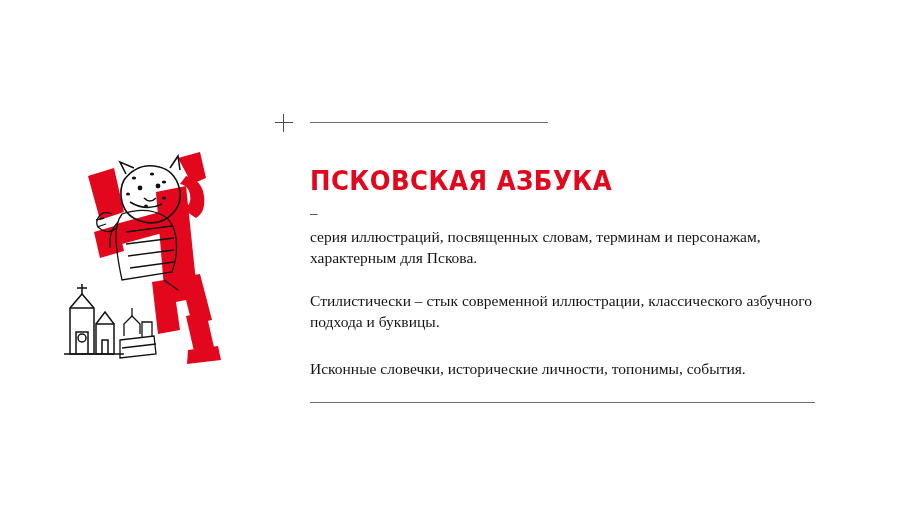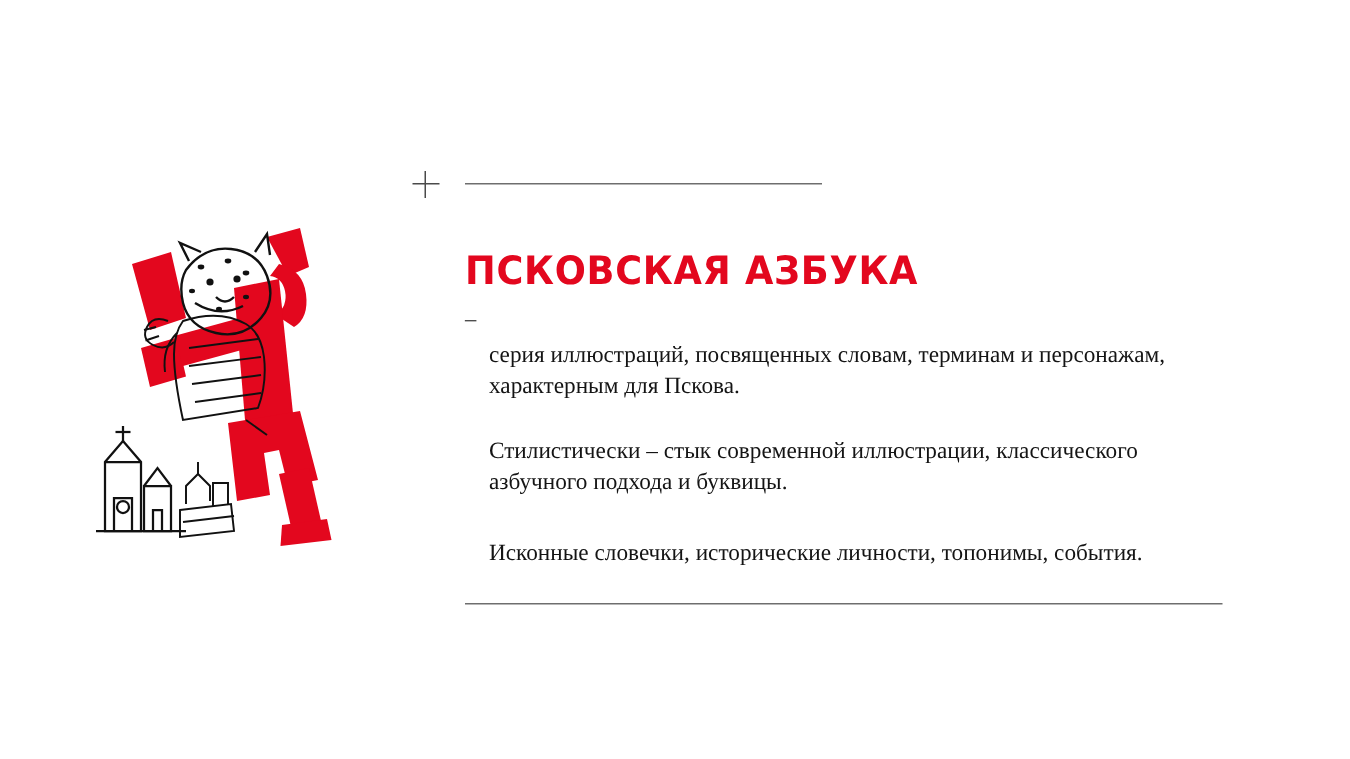--- a/index.html
+++ b/index.html
@@ -96,21 +96,21 @@
 
   .dash {
     margin: 10px 0 6px 0;
     font-family: "Liberation Serif", serif;
     font-size: 15px;
     color: #1a1a1a;
     line-height: 1;
   }
 
   .para {
-    margin: 0 0 22px 16px;
+    margin: 0 0 22px 0;
     font-family: "Liberation Serif", serif;
     font-size: 15.5px;
     line-height: 1.35;
     color: #141414;
   }
   .para.last {
     margin-bottom: 26px;
   }
 
   .rule-bottom {

